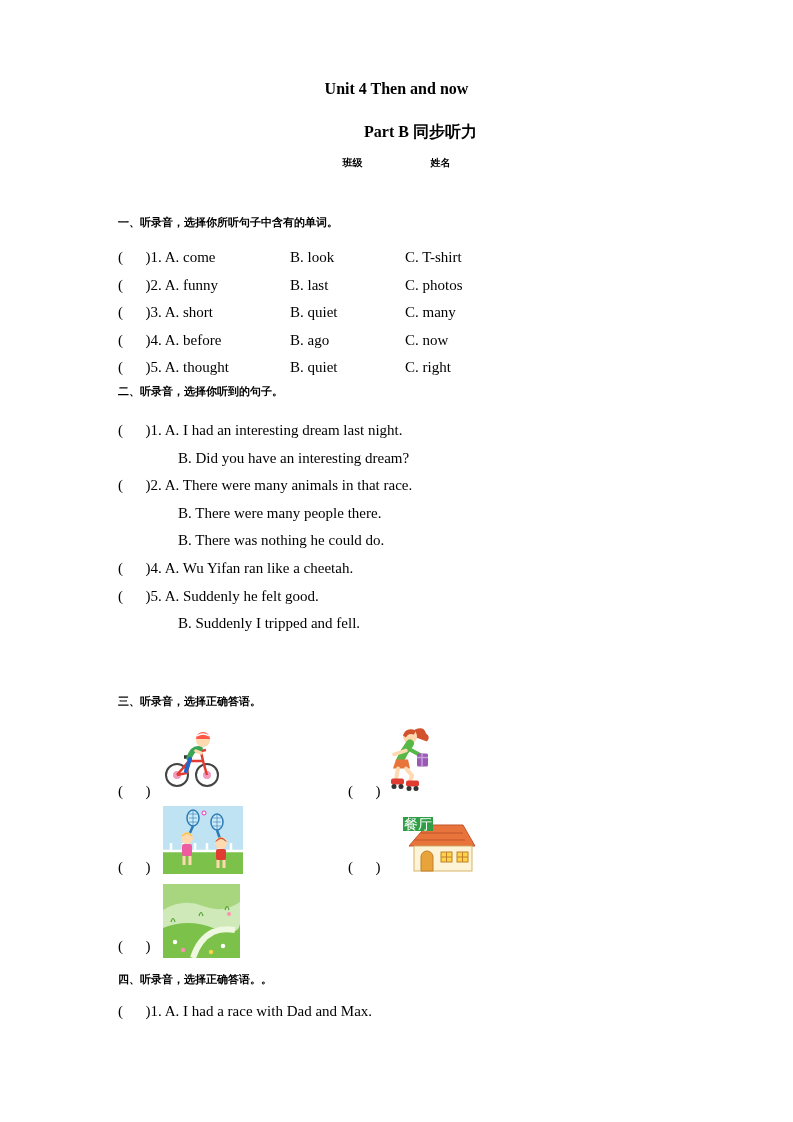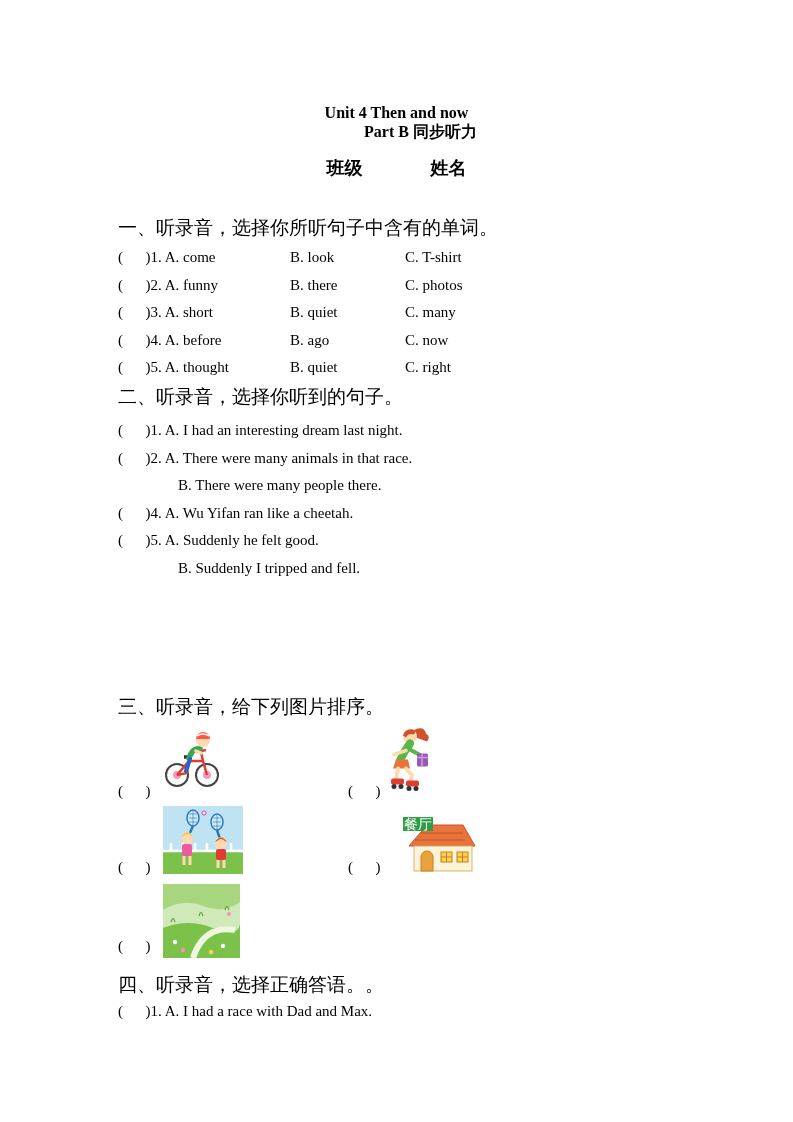--- a/index.html
+++ b/index.html
@@ -2,24 +2,24 @@
 <html><head>
 <meta charset="utf-8">
 <style>
   * { margin:0; padding:0; box-sizing:border-box; }
   html,body { background:#ffffff; }
   .page {
     position:relative; width:793px; height:1122px; background:#fff;
     font-family:"Liberation Serif","DejaVu Serif",serif;
     font-size:15px; color:#000; overflow:hidden;
   }
-  .title    { position:absolute; top:104px;  left:0; width:100%; text-align:center; font-weight:bold; font-size:16px; }
+  .title    { position:absolute; top:80px;  left:0; width:100%; text-align:center; font-weight:bold; font-size:16px; }
   .subtitle { position:absolute; top:122px; left:0; width:100%; text-align:center; font-weight:bold; font-size:16px;padding-left:48px; }
-  .meta     { position:absolute; top:156px; left:0; width:100%; display:flex; justify-content:center; gap:68px; font-weight:bold; font-size:18px; }
-  .h  { position:absolute; left:118px; font-weight:normal; font-size:19px; }
+  .meta     { position:absolute; top:156px; left:0; width:100%; display:flex; justify-content:center; gap:68px; font-weight:bold; font-size:10px; }
+  .h  { position:absolute; left:118px; font-weight:bold; font-size:11px; }
   .s1h { top:215px; } .s2h { top:384px; } .s3h { top:694px; } .s4h { top:972px; }
   .s1 { position:absolute; left:118px; top:244px; width:480px; }
   .s1-row { display:grid; grid-template-columns:172px 115px 1fr; height:27.5px; line-height:27.5px; }
   .paren { white-space:pre; }
   .s2 { position:absolute; left:118px; top:417px; width:600px; }
   .s2 .line { height:27.6px; line-height:27.6px; }
   .s2 .lb { padding-left:60px; }
   .ta { margin-left:0; }
   .img { position:absolute; }
   .img svg { display:block; width:100%; height:100%; }
@@ -53,21 +53,21 @@
 
   <div class="h s1h">一、听录音，选择你所听句子中含有的单词。</div>
   <div class="s1">
     <div class="s1-row">
       <span><span class="paren">(      )</span><span>1. A. come</span></span>
       <span>B. look</span>
       <span>C. T-shirt</span>
     </div>
     <div class="s1-row">
       <span><span class="paren">(      )</span><span>2. A. funny</span></span>
-      <span>B. there</span>
+      <span>B. last</span>
       <span>C. photos</span>
     </div>
     <div class="s1-row">
       <span><span class="paren">(      )</span><span>3. A. short</span></span>
       <span>B. quiet</span>
       <span>C. many</span>
     </div>
     <div class="s1-row">
       <span><span class="paren">(      )</span><span>4. A. before</span></span>
       <span>B. ago</span>
@@ -77,37 +77,39 @@
       <span><span class="paren">(      )</span><span>5. A. thought</span></span>
       <span>B. quiet</span>
       <span>C. right</span>
     </div>
   </div>
 
   <div class="h s2h">二、听录音，选择你听到的句子。</div>
   <div class="s2">
     <div>
       <div class="line"><span class="paren">(      )</span><span class="ta">1. A. I had an interesting dream last night.</span></div>
+      <div class="line lb">B. Did you have an interesting dream?</div>
     </div>
     <div>
       <div class="line"><span class="paren">(      )</span><span class="ta">2. A. There were many animals in that race.</span></div>
       <div class="line lb">B. There were many people there.</div>
     </div>
     <div>
+      <div class="line lb">B. There was nothing he could do.</div>
     </div>
     <div>
       <div class="line"><span class="paren">(      )</span><span class="ta">4. A. Wu Yifan ran like a cheetah.</span></div>
     </div>
     <div>
       <div class="line"><span class="paren">(      )</span><span class="ta">5. A. Suddenly he felt good.</span></div>
       <div class="line lb">B. Suddenly I tripped and fell.</div>
     </div>
   </div>
 
-  <div class="h s3h">三、听录音，给下列图片排序。</div>
+  <div class="h s3h">三、听录音，选择正确答语。</div>
 
   <div class="img img-cycling">
     <svg viewBox="0 0 58 62" xmlns="http://www.w3.org/2000/svg">
       <circle cx="14" cy="48" r="11" fill="#fff" stroke="#444" stroke-width="2"></circle>
       <circle cx="14" cy="48" r="4" fill="#f29bc1"></circle>
       <circle cx="44" cy="48" r="11" fill="#fff" stroke="#444" stroke-width="2"></circle>
       <circle cx="44" cy="48" r="4" fill="#f29bc1"></circle>
       <path d="M14 48 L26 34 L40 34 L44 48 M26 34 L24 46 L14 48" stroke="#e03c31" stroke-width="2.5" fill="none"></path>
       <path d="M40 34 L38 25 M33 25 L43 23" stroke="#e03c31" stroke-width="2.5" fill="none"></path>
       <path d="M21 30 L29 30" stroke="#333" stroke-width="3.5"></path>

